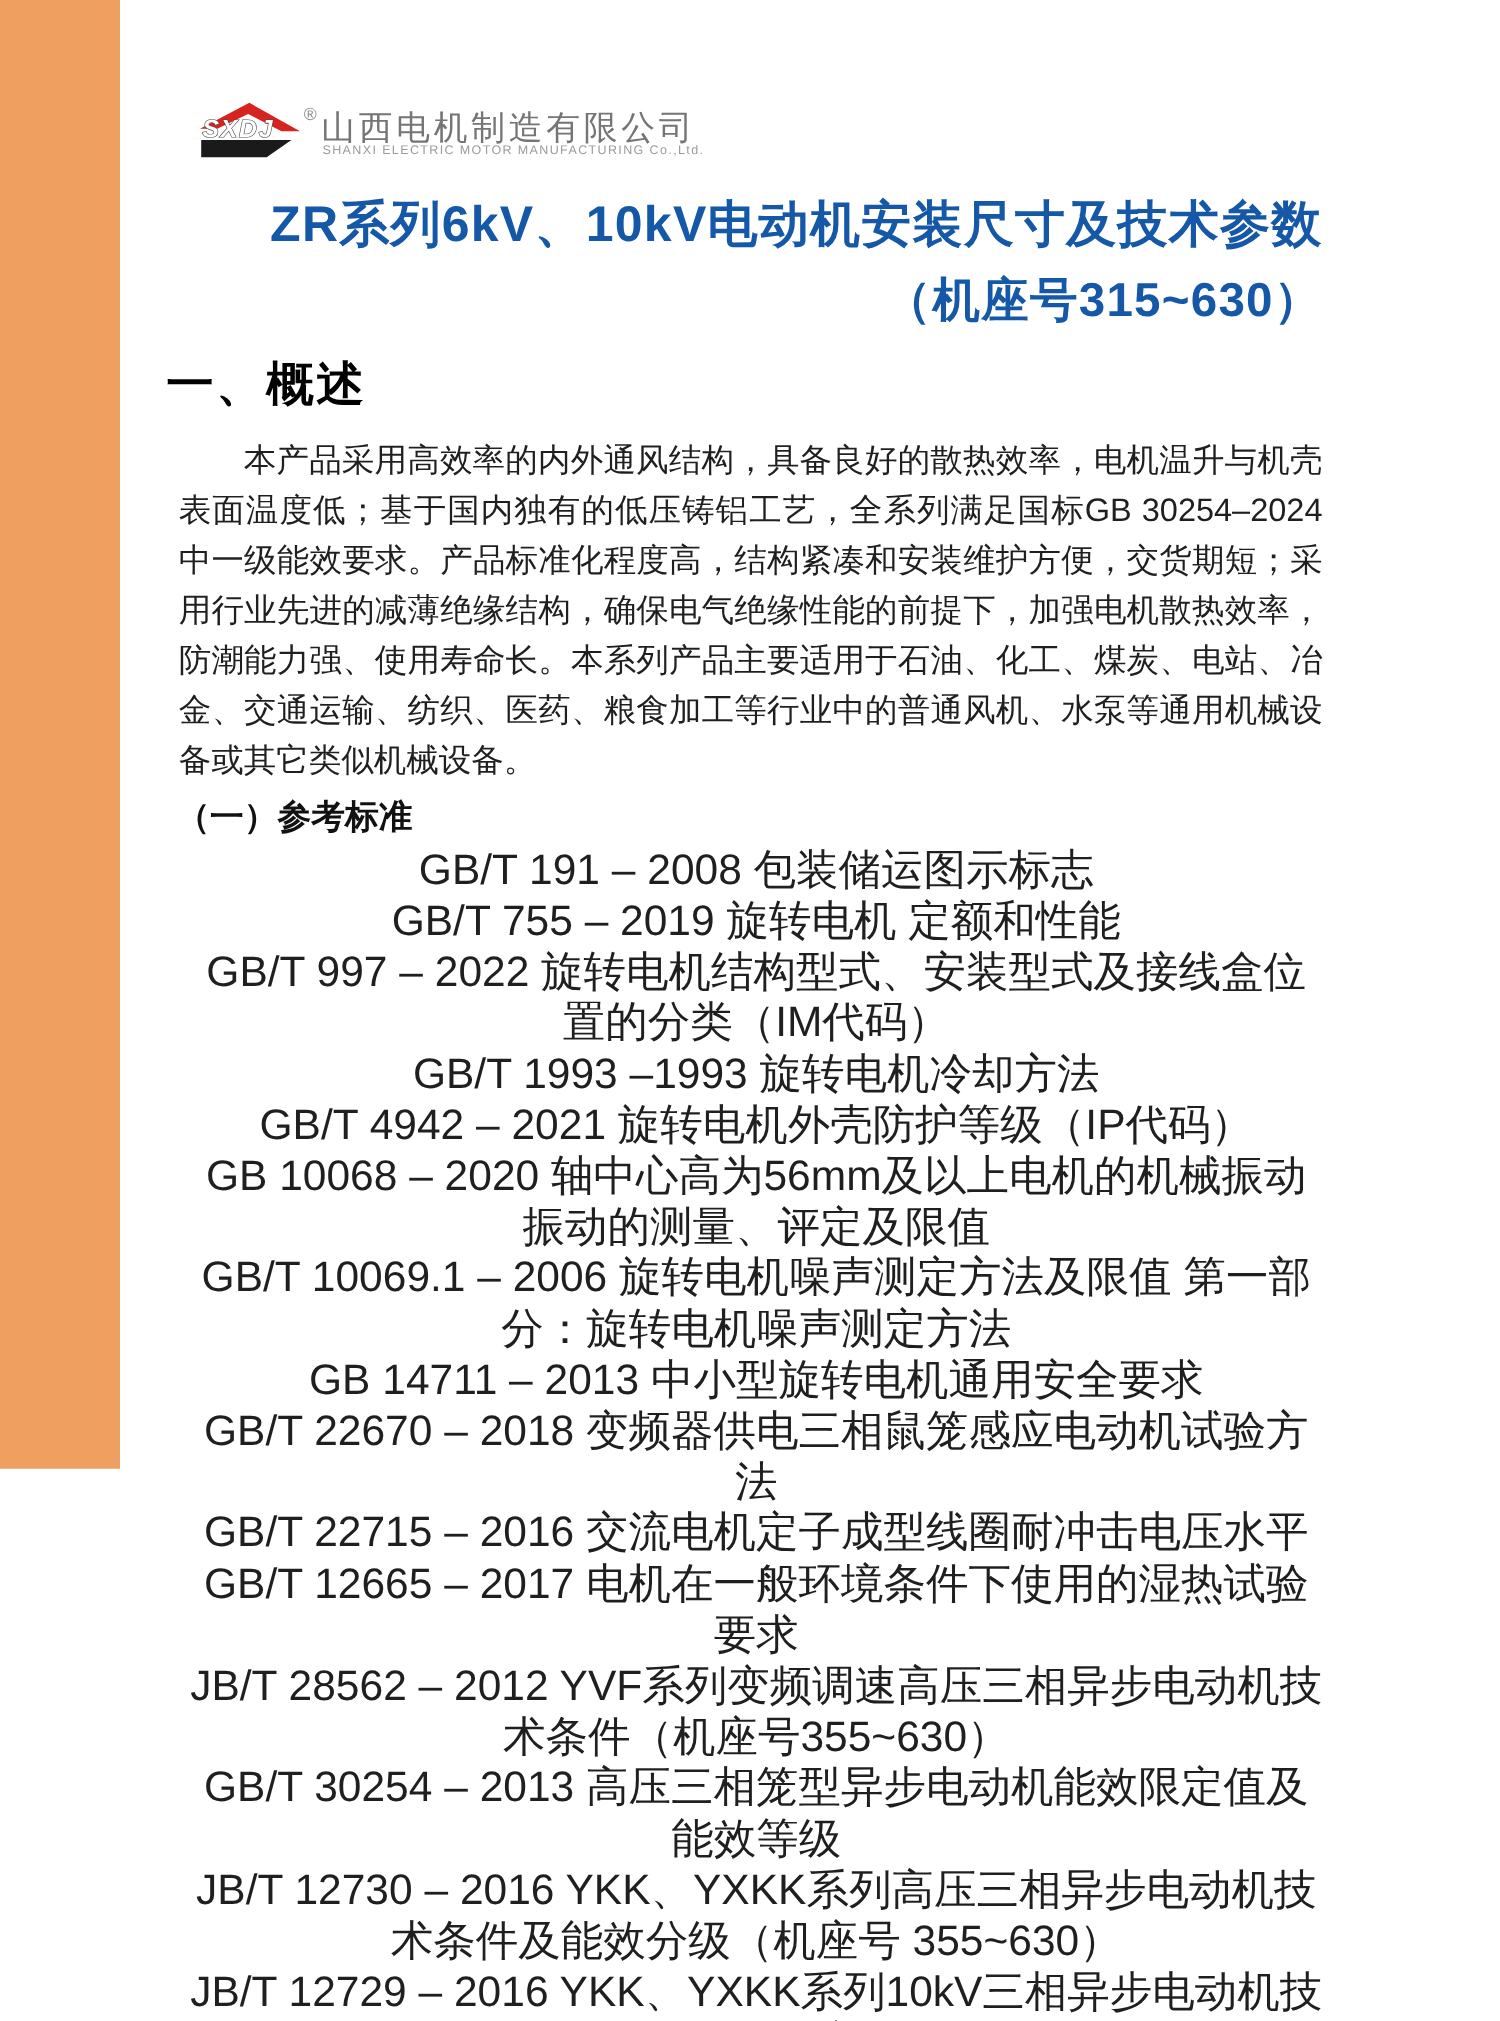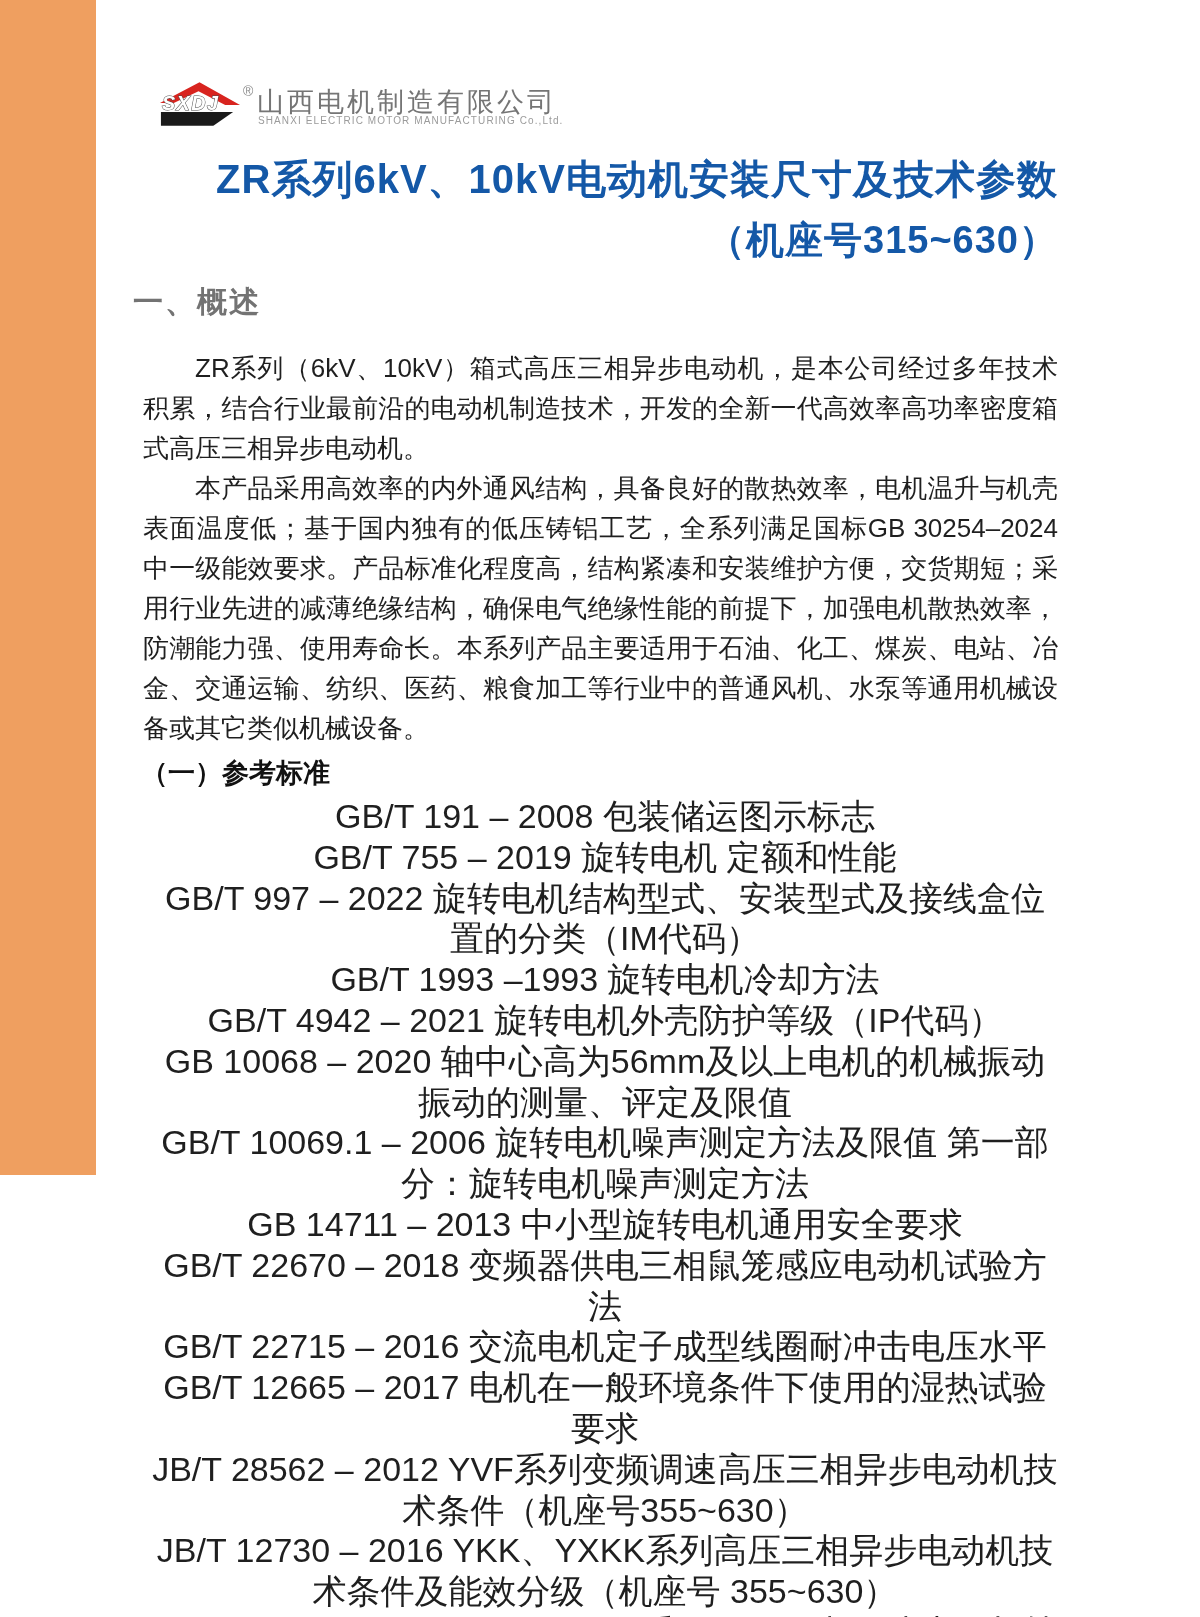--- a/index.html
+++ b/index.html
@@ -28,22 +28,22 @@
   .company-en{
     position:absolute;left:115px;top:115px;font-size:10px;color:#9b9b9b;
     letter-spacing:1.1px;
   }
   
   .title-block{position:absolute;left:0;top:152px;width:915px;text-align:right;color:#1458A7;}
   .title-line1{font-size:40px;font-weight:bold;letter-spacing:1px;}
   .title-line2{font-size:38px;font-weight:bold;margin-top:8px;letter-spacing:1px;}
   
   .section-heading{
-    position:absolute;left:-10px;top:282px;font-size:30px;font-weight:bold;
-    color:#737373;letter-spacing:2px;
+    position:absolute;left:-10px;top:282px;font-size:38px;font-weight:bold;
+    color:#000000;letter-spacing:2px;
   }
   
   .main{position:absolute;left:0;top:348px;width:915px;}
   .para{
     font-size:26px;line-height:40px;text-align:justify;text-indent:2em;
     margin:0;color:#1f1f1f;
   }
   .subhead{
     font-size:27px;font-weight:bold;color:#111111;margin:4px 0 2px -2px;
     line-height:42px;
@@ -76,38 +76,38 @@
     <div class="title-line1">ZR系列6kV、10kV电动机安装尺寸及技术参数</div>
     <div class="title-line2">（机座号315~630）</div>
   </div>
 
   <div class="section-heading">一、概述</div>
 
   <div class="main">
 
     <div>
 
-    <p class="para">ZR系列（6kV、10kV）箱式高压三相异步电动机，是本公司经过多年技术积累，结合行业最前沿的电动机制造技术，开发的全新一代高效率高功率密度箱式高压三相异步电动机。</p>
         <p class="para">本产品采用高效率的内外通风结构，具备良好的散热效率，电机温升与机壳表面温度低；基于国内独有的低压铸铝工艺，全系列满足国标GB 30254–2024中一级能效要求。产品标准化程度高，结构紧凑和安装维护方便，交货期短；采用行业先进的减薄绝缘结构，确保电气绝缘性能的前提下，加强电机散热效率，防潮能力强、使用寿命长。本系列产品主要适用于石油、化工、煤炭、电站、冶金、交通运输、纺织、医药、粮食加工等行业中的普通风机、水泵等通用机械设备或其它类似机械设备。</p>
       </div>
 
     <div class="subhead">（一）参考标准</div>
 
     <ul class="std-list">
 
     <li>GB/T 191 – 2008 包装储运图示标志</li>
         <li>GB/T 755 – 2019  旋转电机 定额和性能</li>
         <li>GB/T 997 – 2022 旋转电机结构型式、安装型式及接线盒位置的分类（IM代码）</li>
         <li>GB/T 1993 –1993 旋转电机冷却方法</li>
         <li>GB/T 4942 – 2021 旋转电机外壳防护等级（IP代码）</li>
         <li>GB 10068 – 2020 轴中心高为56mm及以上电机的机械振动 振动的测量、评定及限值</li>
         <li>GB/T 10069.1 – 2006 旋转电机噪声测定方法及限值 第一部分：旋转电机噪声测定方法</li>
         <li>GB 14711 – 2013 中小型旋转电机通用安全要求</li>
         <li>GB/T 22670 – 2018 变频器供电三相鼠笼感应电动机试验方法</li>
         <li>GB/T 22715 – 2016 交流电机定子成型线圈耐冲击电压水平</li>
         <li>GB/T 12665 – 2017 电机在一般环境条件下使用的湿热试验要求</li>
         <li>JB/T 28562 – 2012 YVF系列变频调速高压三相异步电动机技术条件（机座号355~630）</li>
+        <li>GB/T 30254 – 2013 高压三相笼型异步电动机能效限定值及能效等级</li>
         <li>JB/T 12730 – 2016 YKK、YXKK系列高压三相异步电动机技术条件及能效分级（机座号 355~630）</li>
         <li>JB/T 12729 – 2016 YKK、YXKK系列10kV三相异步电动机技术条件及能效分级（机座号 400~630）</li>
       </ul>
 
   </div>
 </div>
 
 </body></html>

